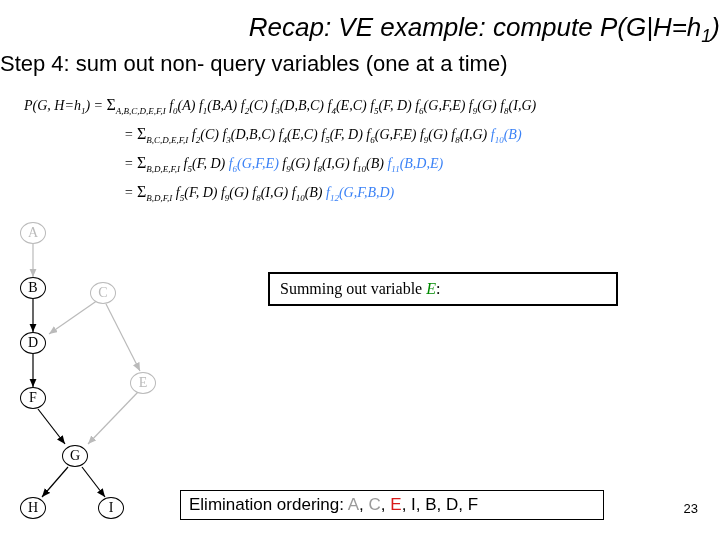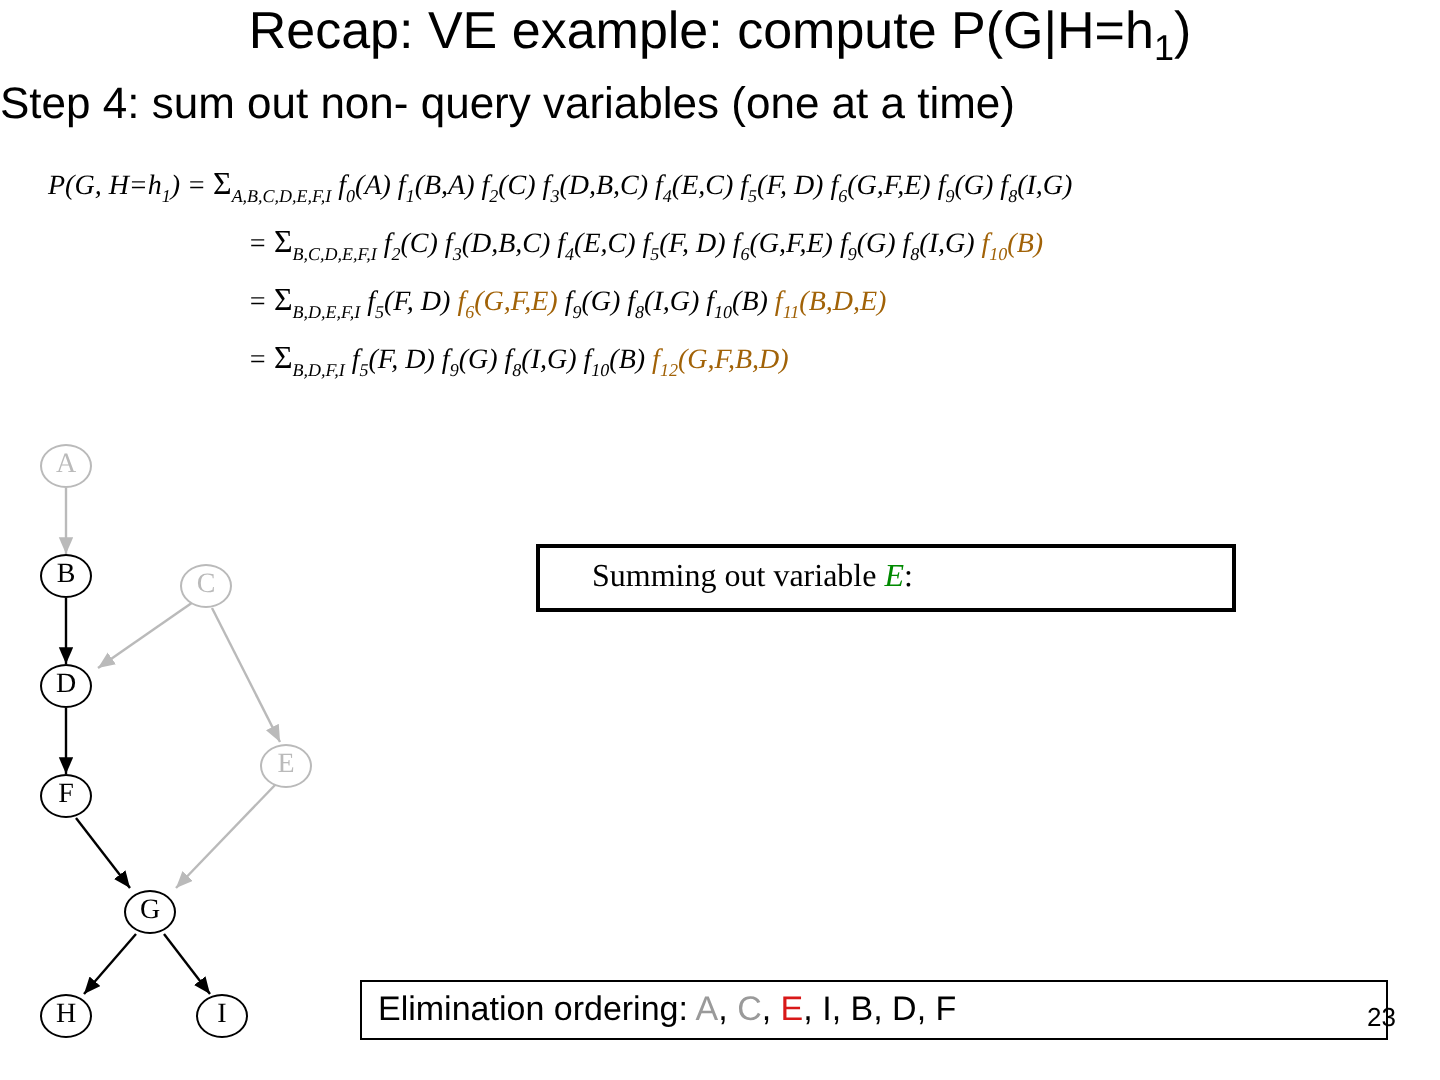--- a/index.html
+++ b/index.html
@@ -5,59 +5,61 @@
   * { box-sizing: border-box; margin: 0; padding: 0; }
   body {
     width: 720px;
     height: 540px;
     background: #fff;
     font-family: Arial, Helvetica, sans-serif;
     position: relative;
     overflow: hidden;
   }
   .title {
-    text-align: center;
+    text-align: right;
     font-size: 26px;
+    padding-top: 12px;
     font-weight: normal;
+    font-style: italic;
   }
   .title .sub1 { font-size: 18px; vertical-align: sub; }
   .subtitle {
     font-size: 22px;
     margin-top: 4px;
     font-weight: normal;
   }
   .equations {
     margin-top: 14px;
     padding-left: 24px;
     font-size: 14px;
     font-style: italic;
     line-height: 1.8;
     font-family: 'Times New Roman', serif;
   }
   .eq-line { margin-left: 0; white-space: nowrap; font-family: 'Times New Roman', serif; }
   .eq-cont { margin-left: 100px; white-space: nowrap; }
   .ss { font-size: 9px; vertical-align: sub; font-style: italic; }
-  .blue { color: #a16207; }
+  .blue { color: #3b82f6; }
   .sigma { font-family: 'Times New Roman', serif; font-style: normal; font-size: 16px; }
   .box {
     position: absolute;
     left: 268px;
     top: 272px;
     width: 350px;
     border: 2px solid #000;
-    padding: 6px 26px;
+    padding: 6px 10px;
     font-family: 'Times New Roman', serif;
     font-size: 16px;
   }
   .box .varE { font-style: italic; color: #008a00; }
   .elim-box {
     position: absolute;
     left: 180px;
     bottom: 20px;
-    width: 514px;
+    width: 424px;
     border: 1px solid #000;
     padding: 4px 8px;
     font-size: 17px;
     background: #fff;
   }
   .grey { color: #9a9a9a; }
   .red  { color: #d81818; }
   .pagenum {
     position: absolute;
     right: 22px;

